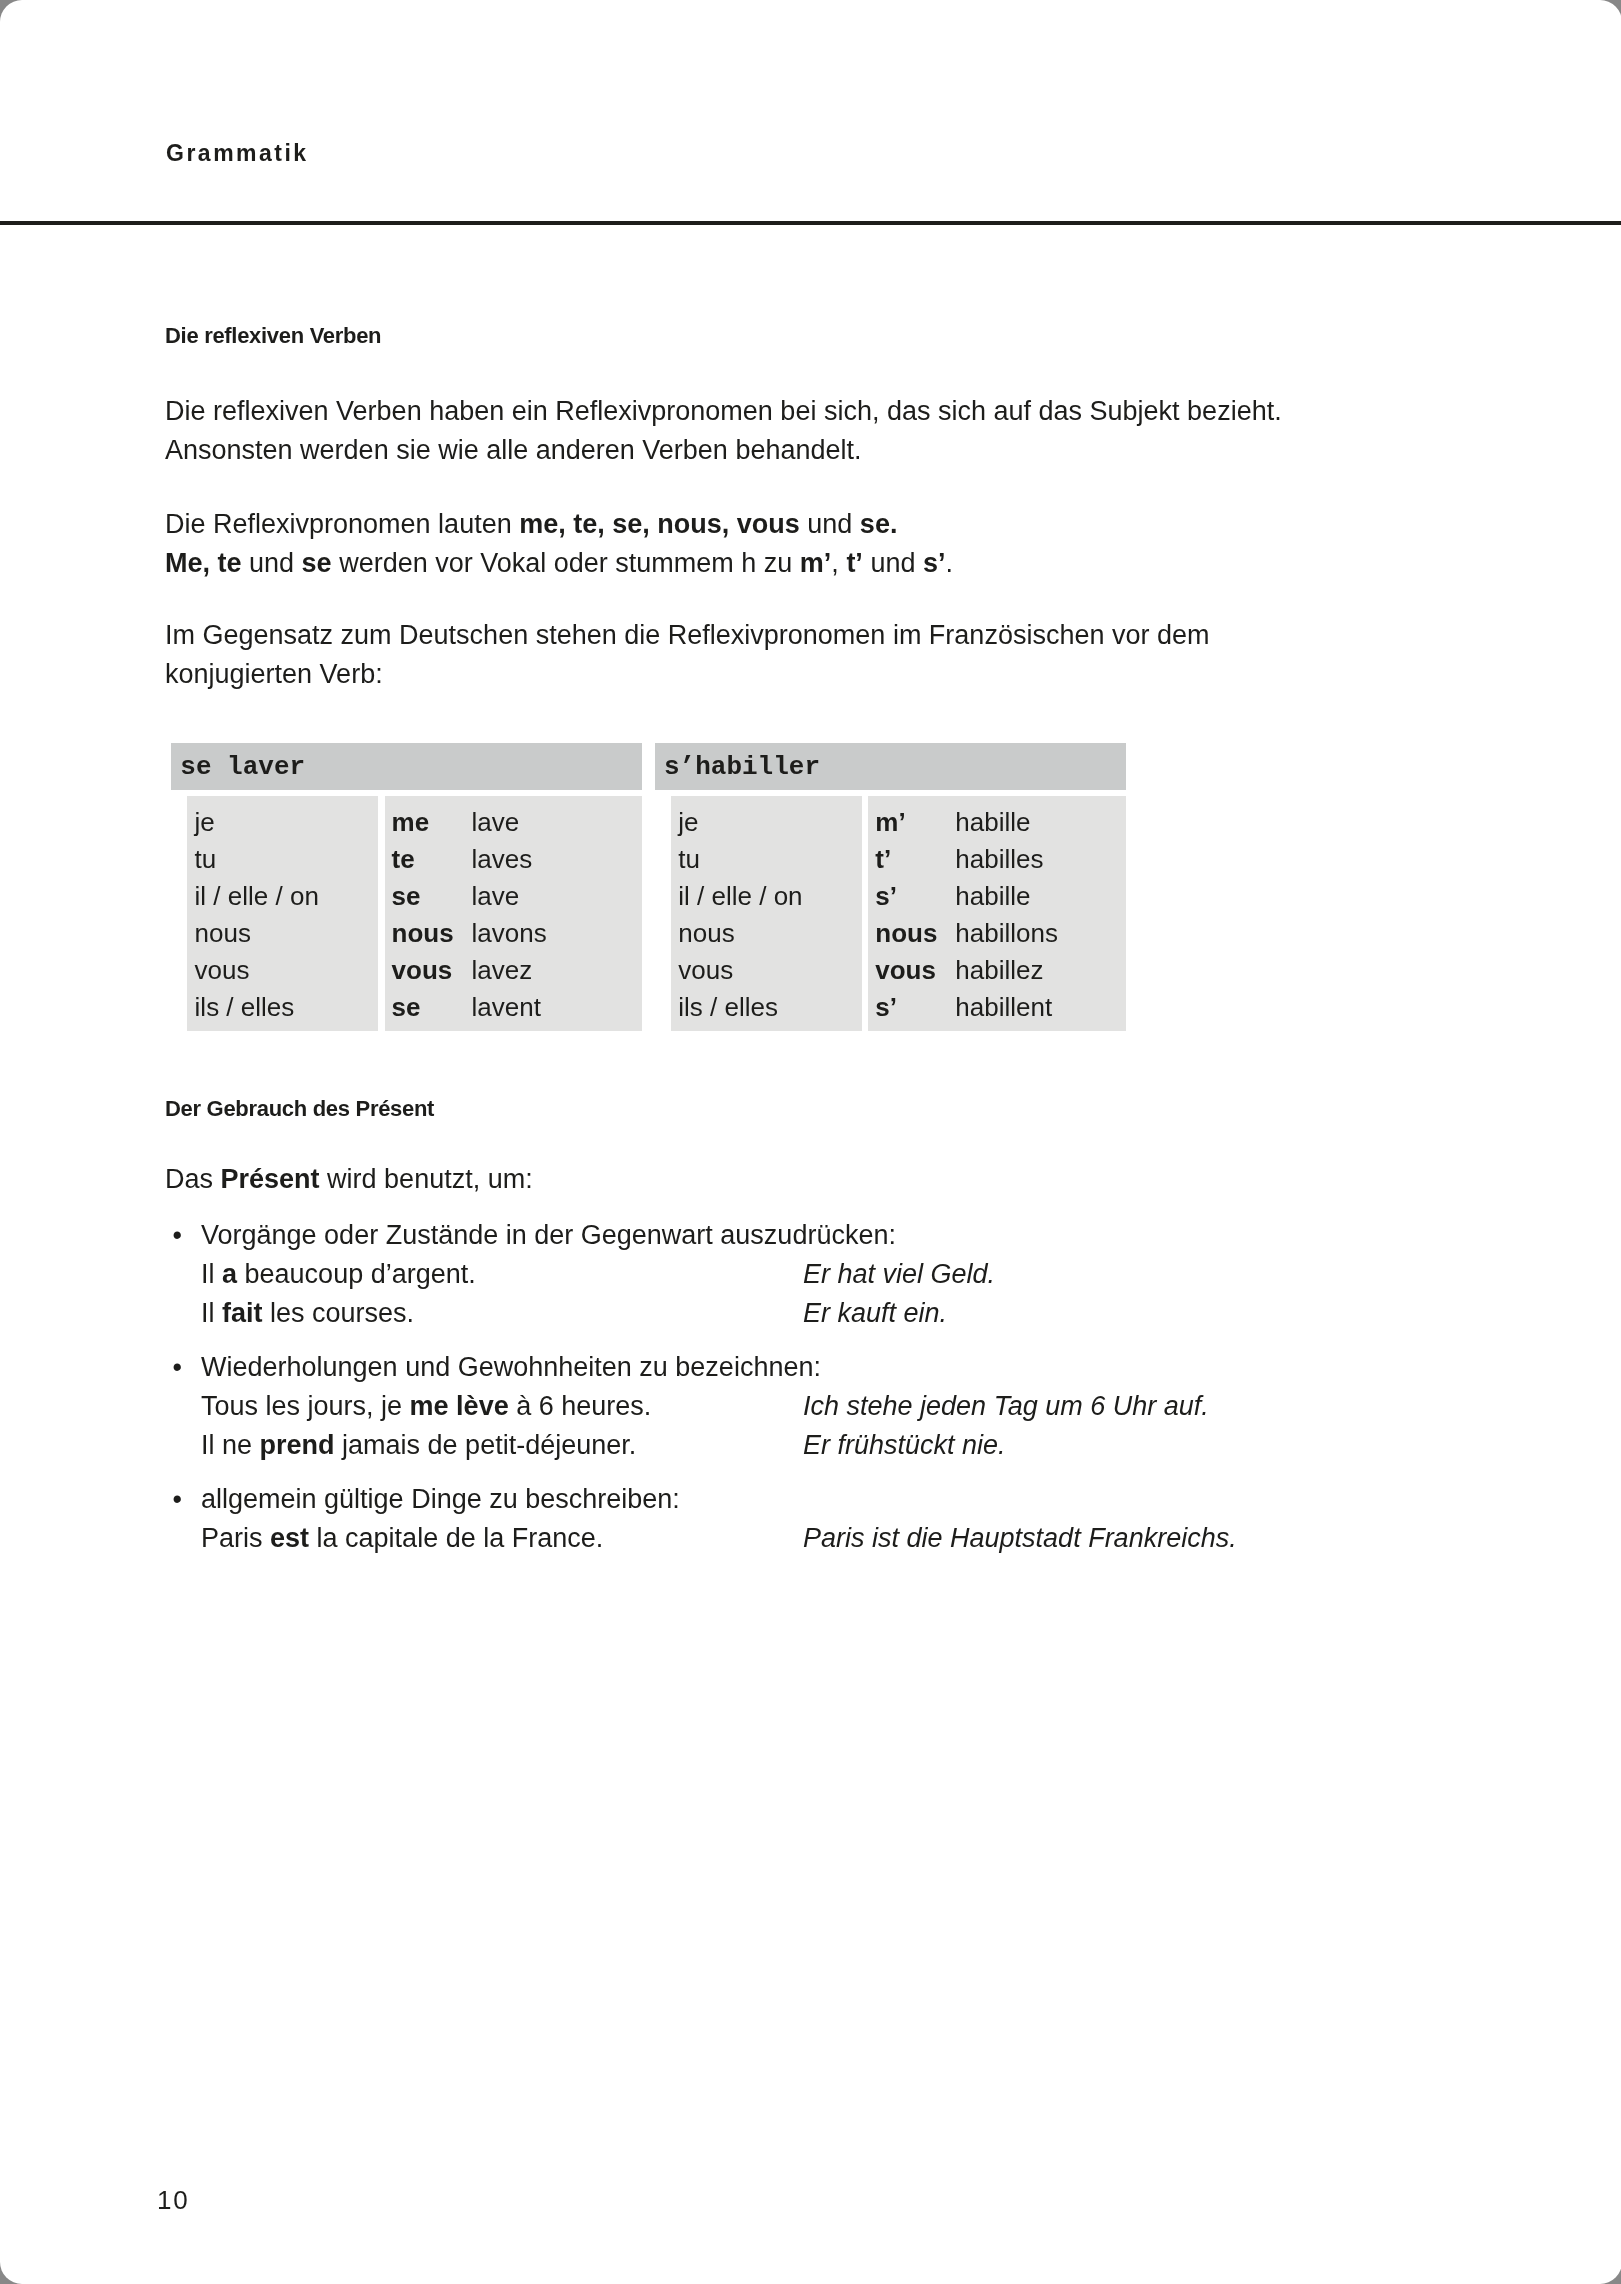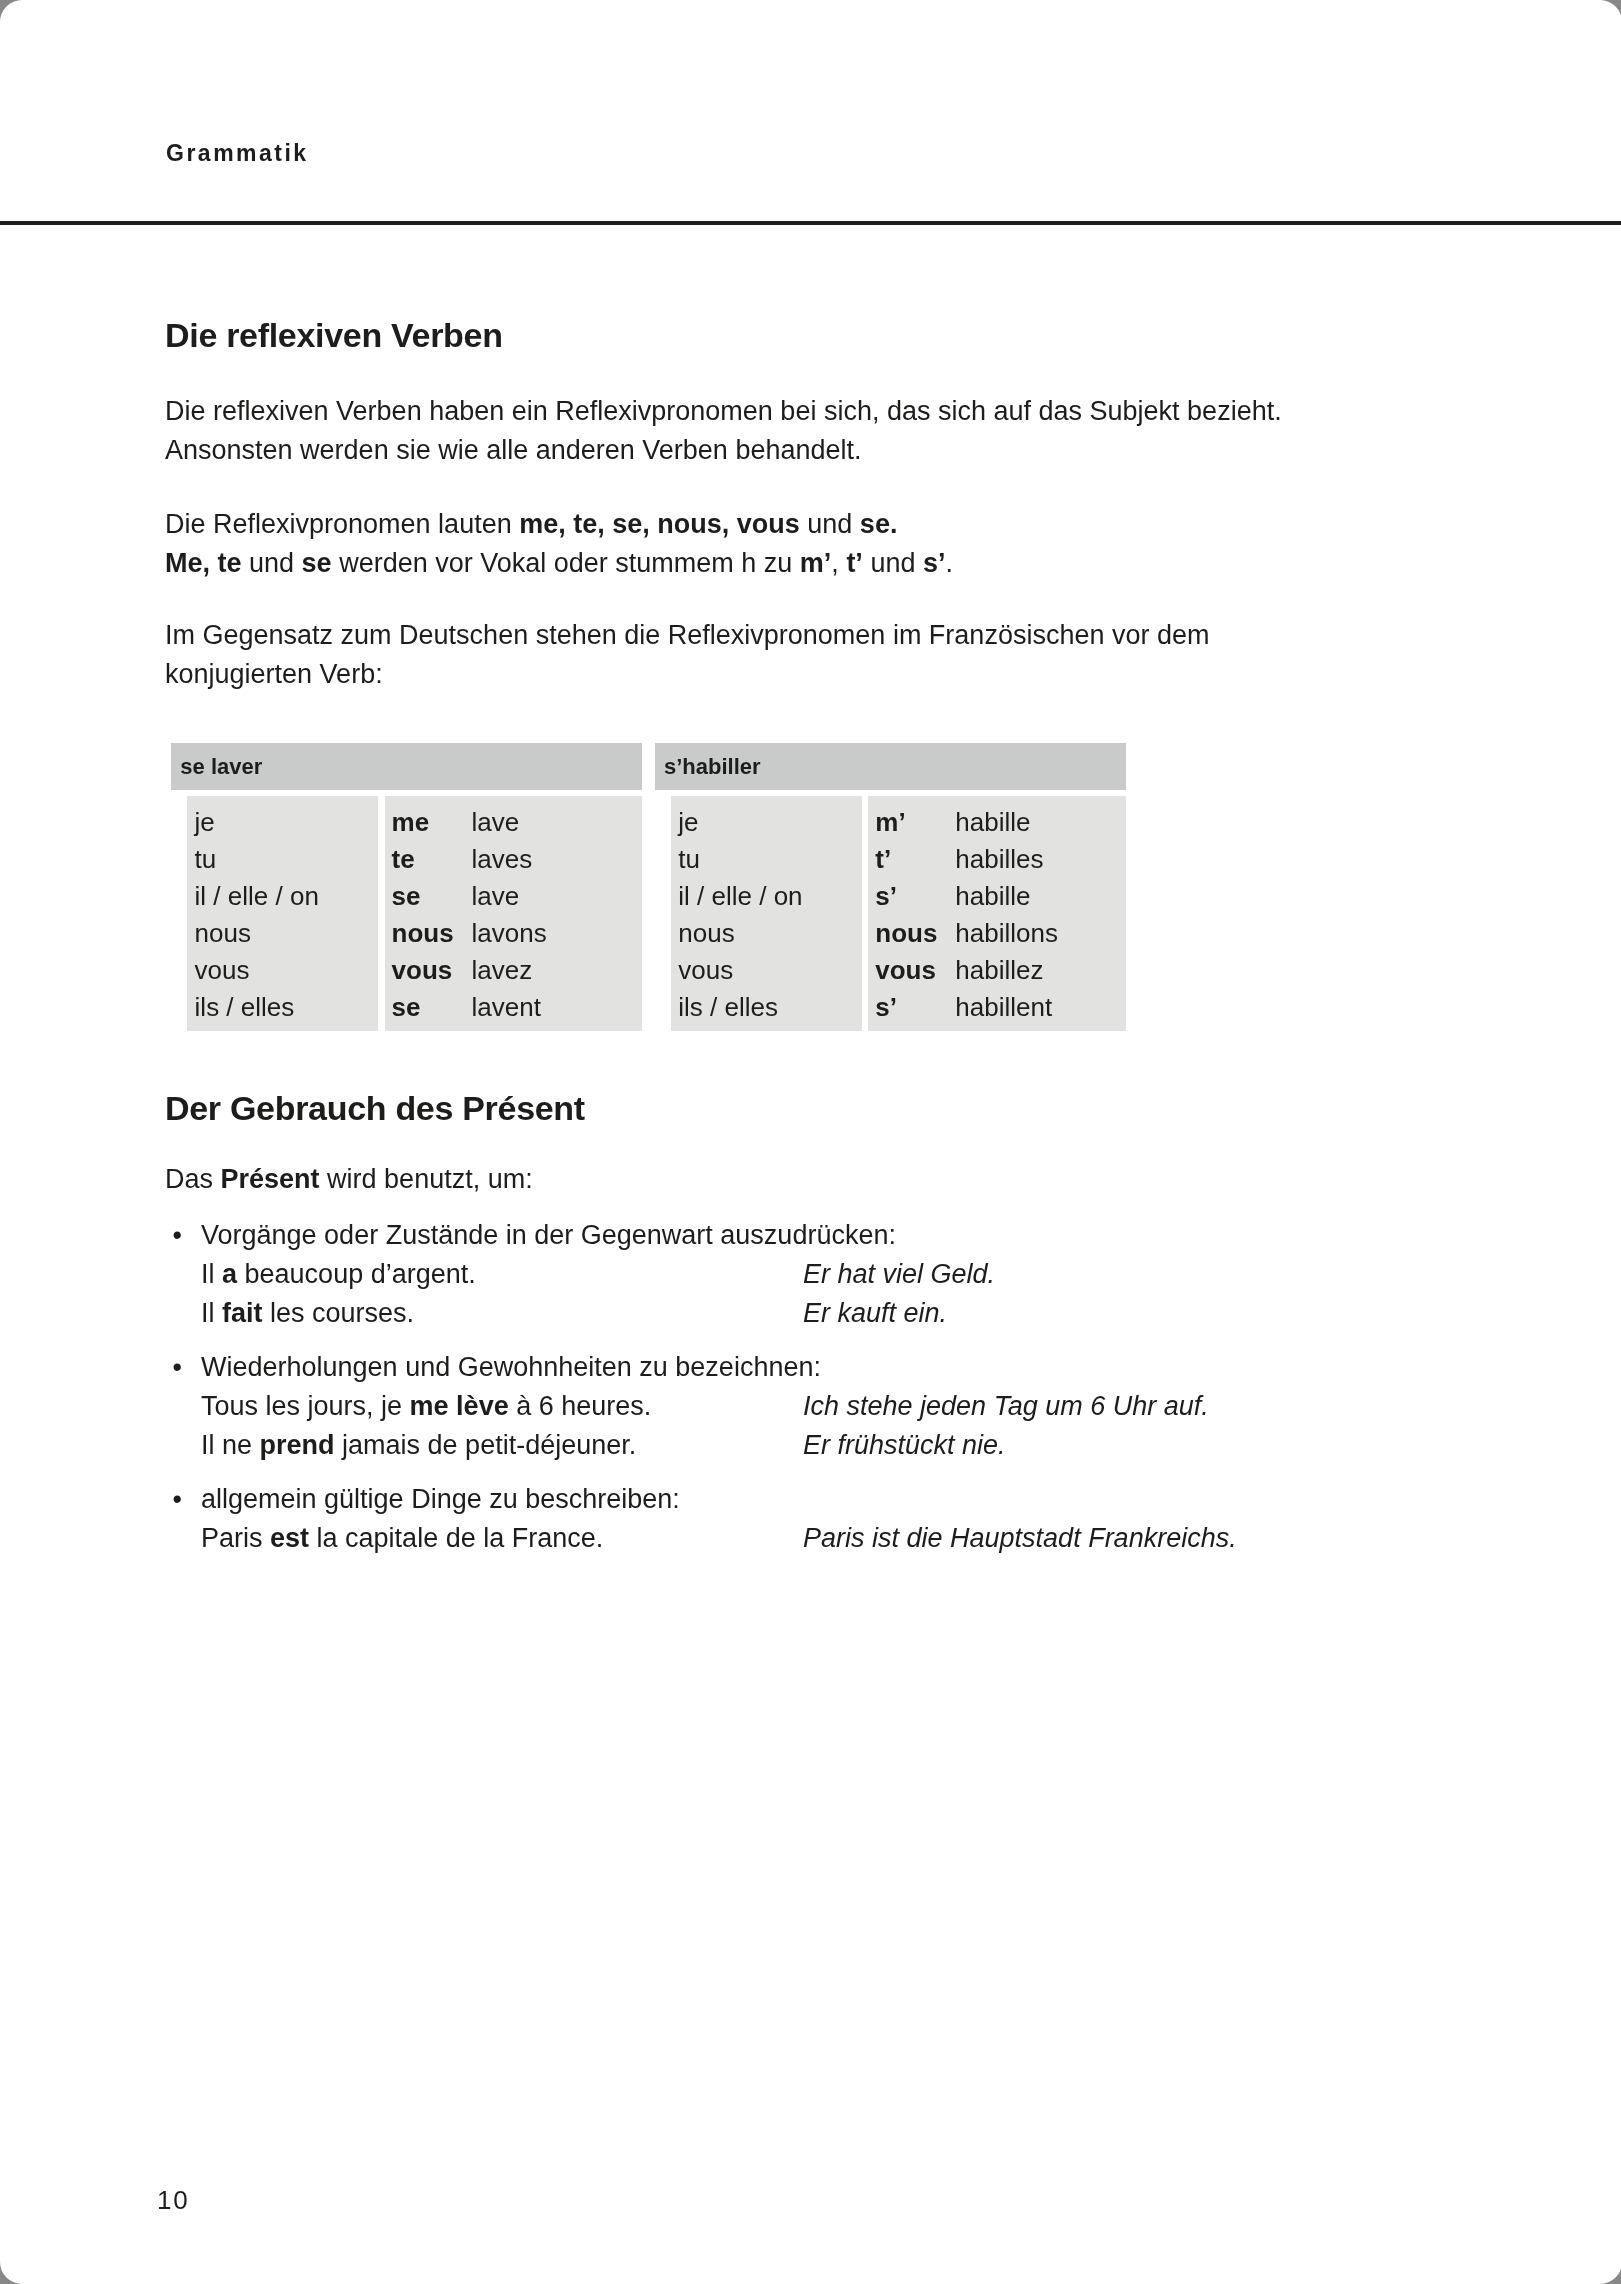--- a/index.html
+++ b/index.html
@@ -26,21 +26,21 @@
   .running-head{
     position:absolute; left:166px; top:140px;
     font-size:23px; font-weight:bold; letter-spacing:2.5px;
   }
   .head-rule{
     position:absolute; left:0; top:221px;
     width:1622px; height:4.2px; background:var(--rule);
   }
   .h1{
     position:absolute; left:165px; margin:0;
-    font-size:34px; font-weight:bold; letter-spacing:-0.3px;
+    font-size:22px; font-weight:bold; letter-spacing:-0.3px;
     line-height:41px; white-space:nowrap;
   }
   .h1-reflexive{ top:315px; }
   .h1-present{ top:1088px; }
   .body-text{
     position:absolute; left:165px; margin:0;
     font-size:27px; line-height:39px; width:1404px;
   }
   .p1{ top:392px; }
   .p2{ top:505px; }
@@ -51,21 +51,21 @@
   
   .conj-wrap{
     position:absolute; left:171px; top:743px;
     display:flex; gap:12.7px;
   }
   .conj-table{ width:471px; }
   .conj-header{
     height:47px; line-height:48px;
     padding-left:9.3px;
     background:var(--thead-bg);
-    font-weight:bold; font-size:22px;
+    font-weight:bold; font-size:26px;font-family:Liberation Mono, monospace;
   }
   .conj-body{
     margin-top:6px; height:235px;
     display:flex; gap:6.8px;padding-left:16px;
   }
   .pron-block{
     width:191px; background:var(--tbody-bg);
     padding:7.6px 0 0 7.6px; box-sizing:border-box;
   }
   .refl-block{

